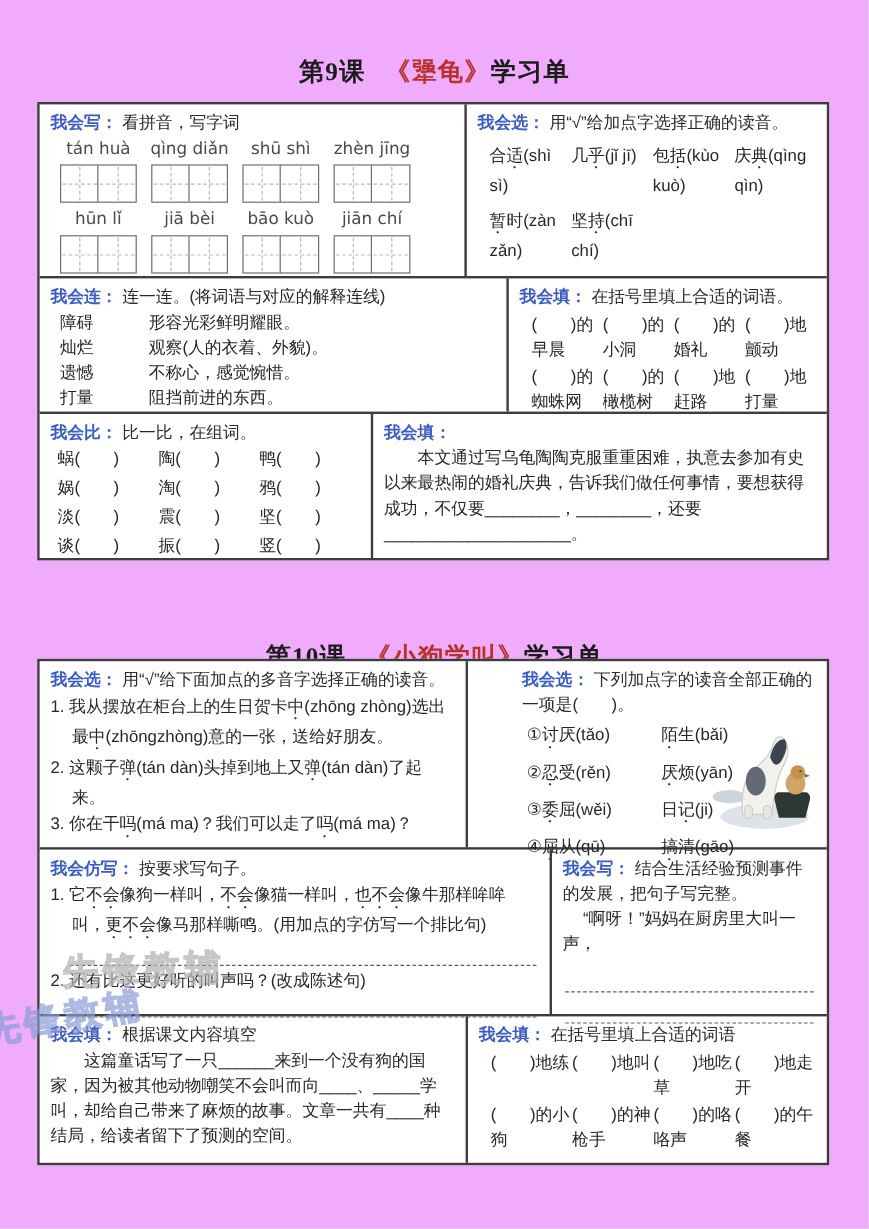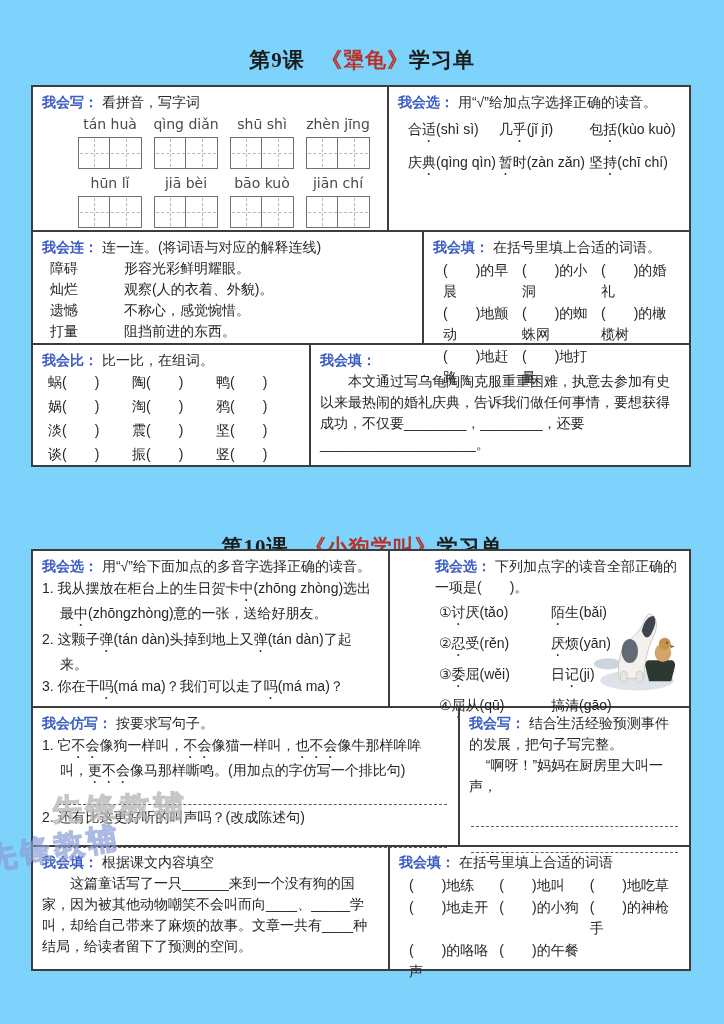--- a/index.html
+++ b/index.html
@@ -1,17 +1,17 @@
 <!DOCTYPE html>
 <html><head>
 <meta charset="utf-8">
 <style>
   html,body{margin:0;padding:0;background:#e9e9e9;}
   .page{
-    position:relative;width:724px;height:1024px;background:#7dd3fc;
+    position:relative;width:724px;height:1024px;background:#f0abfc;
     margin:0 auto;overflow:hidden;
     font-family:"Liberation Sans","DejaVu Sans",sans-serif;
     color:#262626;font-size:14px;
   }
   .doc-title{
     position:absolute;left:0;width:724px;text-align:center;
     font-size:21px;font-weight:bold;color:#1c1c1c;letter-spacing:1px;
     font-family:"Liberation Serif","DejaVu Serif",serif;
   }
   .doc-title .book{color:#b8322a;}
@@ -20,30 +20,30 @@
   .row + .row{border-top:2px solid #3d3d3d;}
   .cell{box-sizing:border-box;padding:5px 9px;position:relative;line-height:1.5;}
   .cell.left{border-right:2px solid #3d3d3d;}
   .lbl{color:#3a5cc5;font-weight:bold;}
   .ins{color:#2a2a2a;}
   .dot-under{
     text-emphasis:filled dot #333;-webkit-text-emphasis:filled dot #333;
     text-emphasis-position:under right;-webkit-text-emphasis-position:under right;
   }
   
-  .pin-row{display:flex;justify-content:flex-end;padding:1px 2px 3px 2px;}
+  .pin-row{display:flex;justify-content:flex-start;padding:1px 2px 3px 2px;}
   .pin-group{width:76px;display:flex;flex-direction:column;align-items:center;}
   .pinyin{font-size:14px;color:#4a4a4a;font-family:"DejaVu Sans",sans-serif;margin-bottom:2px;white-space:nowrap;}
   .gpair{display:flex;}
   .gbox{width:31px;height:30px;border:1.4px solid #6f6f6f;position:relative;background:#fff;}
   .gbox + .gbox{margin-left:-1.4px;}
   .gbox::before{content:"";position:absolute;left:1px;right:1px;top:50%;border-top:1px dashed #b9b9b9;}
   .gbox::after{content:"";position:absolute;top:1px;bottom:1px;left:50%;border-left:1px dashed #b9b9b9;}
   
-  .two-col{display:grid;grid-template-columns:1fr 1fr 1fr;padding-left:10px;row-gap:2px;}
+  .two-col{display:grid;grid-template-columns:1fr 1fr 1fr 1fr;padding-left:10px;row-gap:2px;}
   .two-col.tight{row-gap:1px;}
   .connect-row{display:flex;padding-left:8px;}
   .connect-word{width:74px;flex:none;}
   .compare-grid{display:grid;grid-template-columns:1fr 1fr 1fr;padding-left:6px;row-gap:3px;}
   .num-item{padding-left:18px;text-indent:-18px;margin-top:1px;}
   .para{text-indent:2em;margin:0;}
   .blank-dash{border-bottom:1.4px dashed #5a5a5a;height:15px;margin:4px 2px 2px 2px;}
   .opt-grid{display:grid;grid-template-columns:112px 1fr;row-gap:6px;padding-left:4px;margin-top:4px;max-width:210px;}
   .dog{position:absolute;right:4px;top:52px;}
   .wm{position:absolute;pointer-events:none;font-weight:bold;

